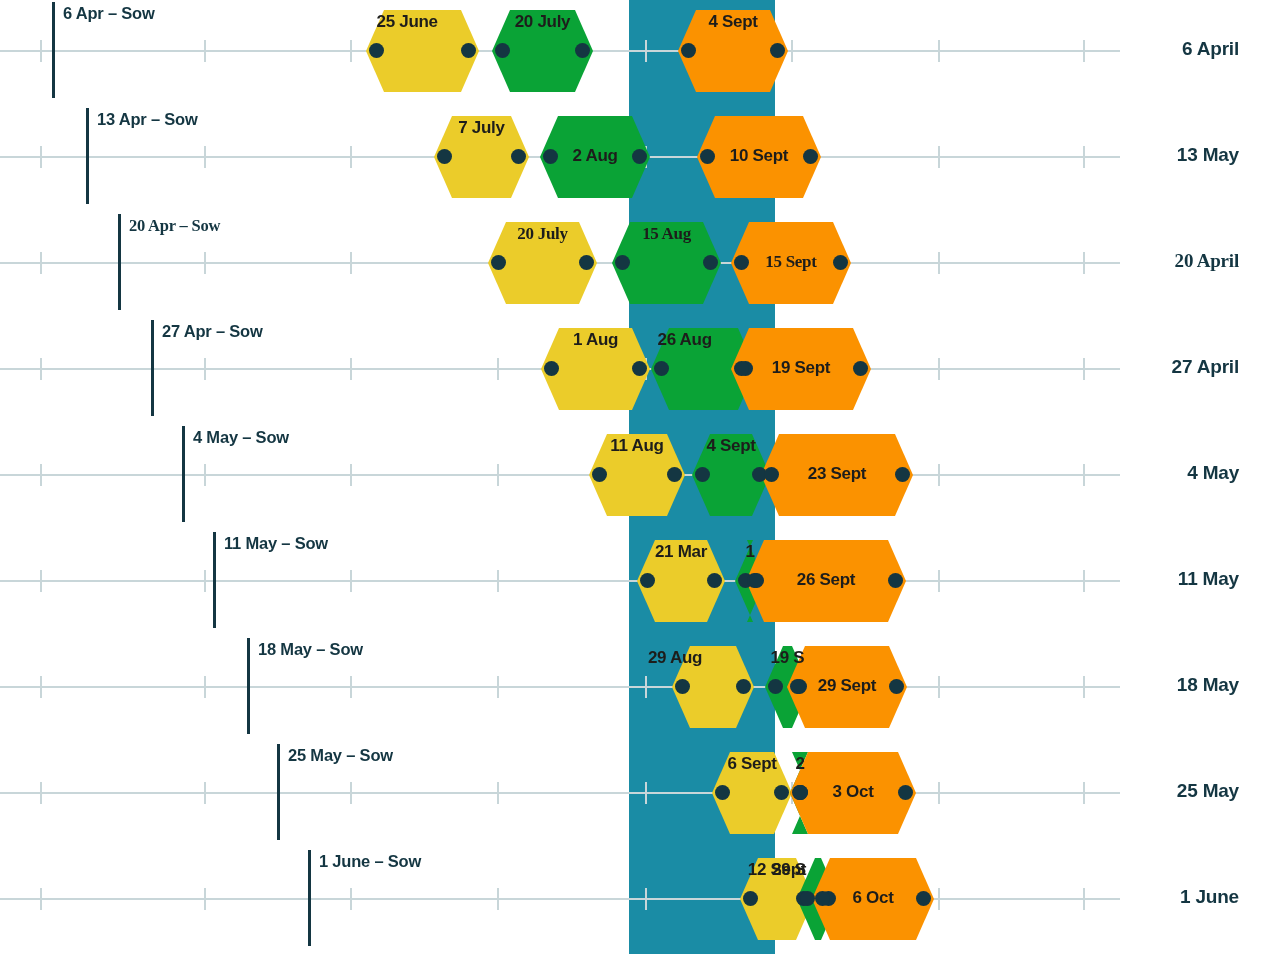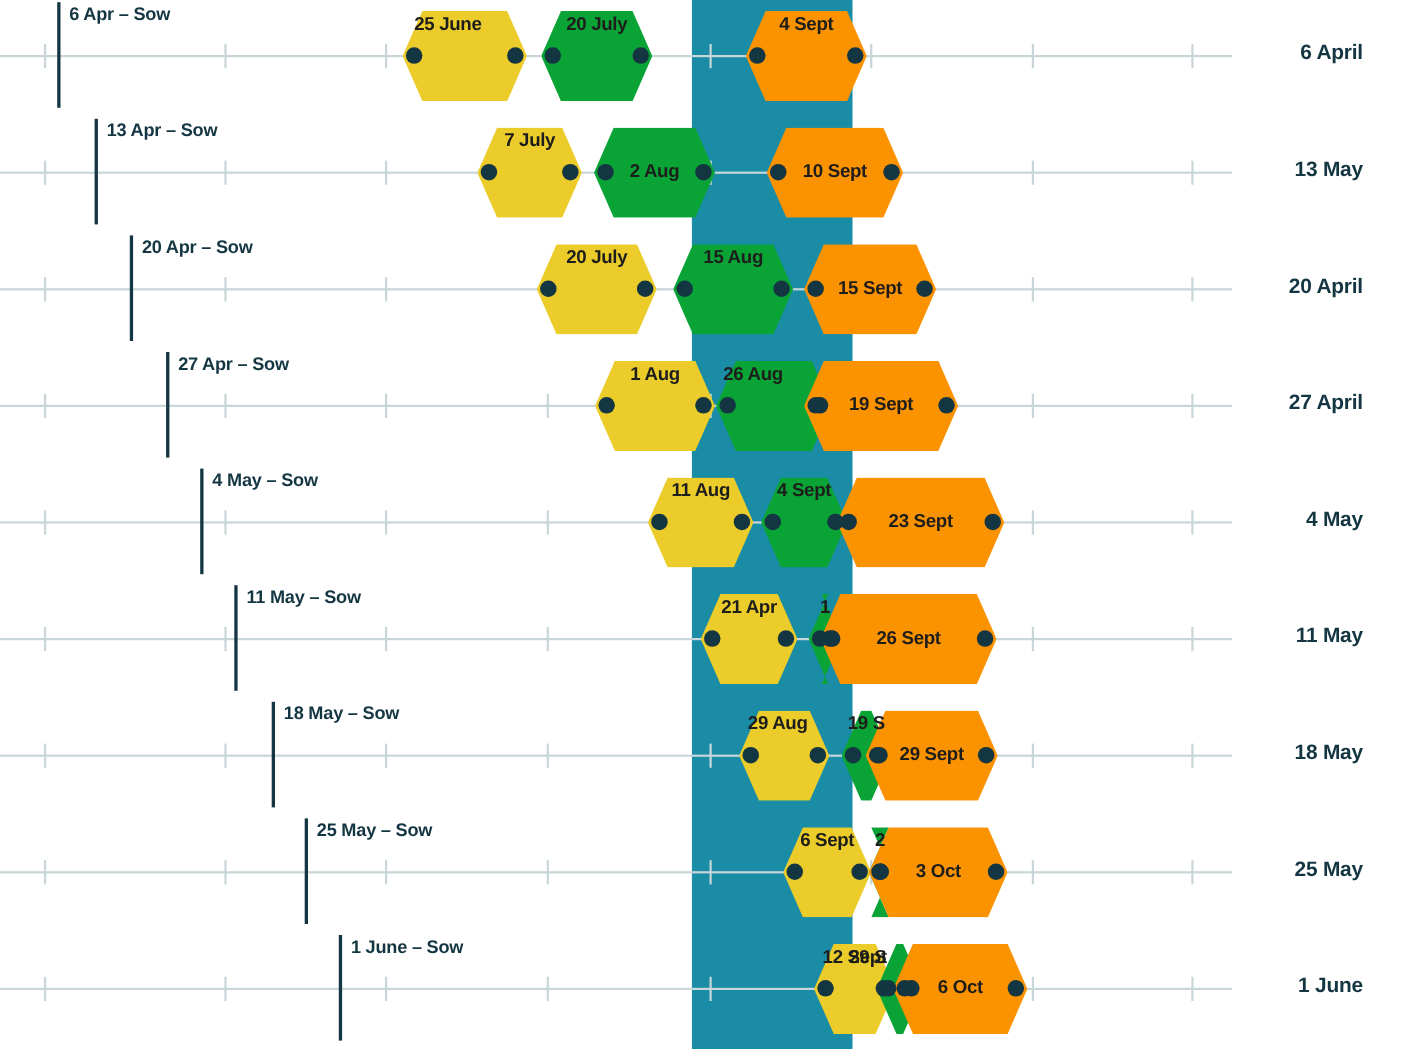--- a/index.html
+++ b/index.html
@@ -117,21 +117,21 @@
         <div class="stage-shape green" style="left: 540px; width: 110px; z-index: 11;"></div>
         <div class="dot" style="left: 543px; z-index: 21;"></div>
         <div class="dot" style="left: 632px; z-index: 21;"></div>
         <div class="stagelabel" style="z-index: 31; left: 549px; width: 92px; text-align: center; top: 12px; margin-top: 28px;">2 Aug</div>
         <div class="stage-shape orange" style="left: 697px; width: 124px; z-index: 12;"></div>
         <div class="dot" style="left: 700px; z-index: 22;"></div>
         <div class="dot" style="left: 803px; z-index: 22;"></div>
         <div class="stagelabel" style="z-index: 32; left: 697px; width: 124px; text-align: center; top: 40px;">10 Sept</div>
         <div class="rowlabel">13 May</div>
       </div>
-      <div class="row" style="top: 212px;">
+      <div class="row" style="top: 212px; font-family: Liberation Serif, serif;">
         <div class="axisline"></div>
         <div class="tick" style="left: 40px;"></div>
         <div class="tick" style="left: 204px;"></div>
         <div class="tick" style="left: 350px;"></div>
         <div class="tick" style="left: 497px;"></div>
         <div class="tick" style="left: 645px;"></div>
         <div class="tick" style="left: 791px;"></div>
         <div class="tick" style="left: 938px;"></div>
         <div class="tick" style="left: 1083px;"></div>
         <div class="sowbar" style="left: 118px;"></div>
@@ -210,21 +210,21 @@
         <div class="tick" style="left: 497px;"></div>
         <div class="tick" style="left: 645px;"></div>
         <div class="tick" style="left: 791px;"></div>
         <div class="tick" style="left: 938px;"></div>
         <div class="tick" style="left: 1083px;"></div>
         <div class="sowbar" style="left: 213px;"></div>
         <div class="sowlabel" style="left: 224px;">11 May – Sow</div>
         <div class="stage-shape yellow" style="left: 637px; width: 88px; z-index: 10;"></div>
         <div class="dot" style="left: 640px; z-index: 20;"></div>
         <div class="dot" style="left: 707px; z-index: 20;"></div>
-        <div class="stagelabel" style="z-index: 30; left: 635px; width: 92px; text-align: center; top: 12px;">21 Apr</div>
+        <div class="stagelabel" style="z-index: 30; left: 635px; width: 92px; text-align: center; top: 12px;">21 Mar</div>
         <div class="stage-shape green" style="left: 735px; width: 30px; z-index: 11;"></div>
         <div class="dot" style="left: 738px; z-index: 21;"></div>
         <div class="dot" style="left: 747px; z-index: 21;"></div>
         <div class="stagelabel" style="z-index: 31; left: 704px; width: 92px; text-align: center; top: 12px;">1</div>
         <div class="stage-shape orange" style="left: 746px; width: 160px; z-index: 12;"></div>
         <div class="dot" style="left: 749px; z-index: 22;"></div>
         <div class="dot" style="left: 888px; z-index: 22;"></div>
         <div class="stagelabel" style="z-index: 32; left: 746px; width: 160px; text-align: center; top: 40px;">26 Sept</div>
         <div class="rowlabel">11 May</div>
       </div>
@@ -236,21 +236,21 @@
         <div class="tick" style="left: 497px;"></div>
         <div class="tick" style="left: 645px;"></div>
         <div class="tick" style="left: 791px;"></div>
         <div class="tick" style="left: 938px;"></div>
         <div class="tick" style="left: 1083px;"></div>
         <div class="sowbar" style="left: 247px;"></div>
         <div class="sowlabel" style="left: 258px;">18 May – Sow</div>
         <div class="stage-shape yellow" style="left: 672px; width: 82px; z-index: 10;"></div>
         <div class="dot" style="left: 675px; z-index: 20;"></div>
         <div class="dot" style="left: 736px; z-index: 20;"></div>
-        <div class="stagelabel" style="z-index: 30; left: 661px; width: 92px; text-align: center; top: 12px;">29 Aug</div>
+        <div class="stagelabel" style="z-index: 30; left: 629px; width: 92px; text-align: center; top: 12px;">29 Aug</div>
         <div class="stage-shape green" style="left: 765px; width: 45px; z-index: 11;"></div>
         <div class="dot" style="left: 768px; z-index: 21;"></div>
         <div class="dot" style="left: 792px; z-index: 21;"></div>
         <div class="stagelabel" style="z-index: 31; left: 741.5px; width: 92px; text-align: center; top: 12px;">19 S</div>
         <div class="stage-shape orange" style="left: 787px; width: 120px; z-index: 12;"></div>
         <div class="dot" style="left: 790px; z-index: 22;"></div>
         <div class="dot" style="left: 889px; z-index: 22;"></div>
         <div class="stagelabel" style="z-index: 32; left: 787px; width: 120px; text-align: center; top: 40px;">29 Sept</div>
         <div class="rowlabel">18 May</div>
       </div>

